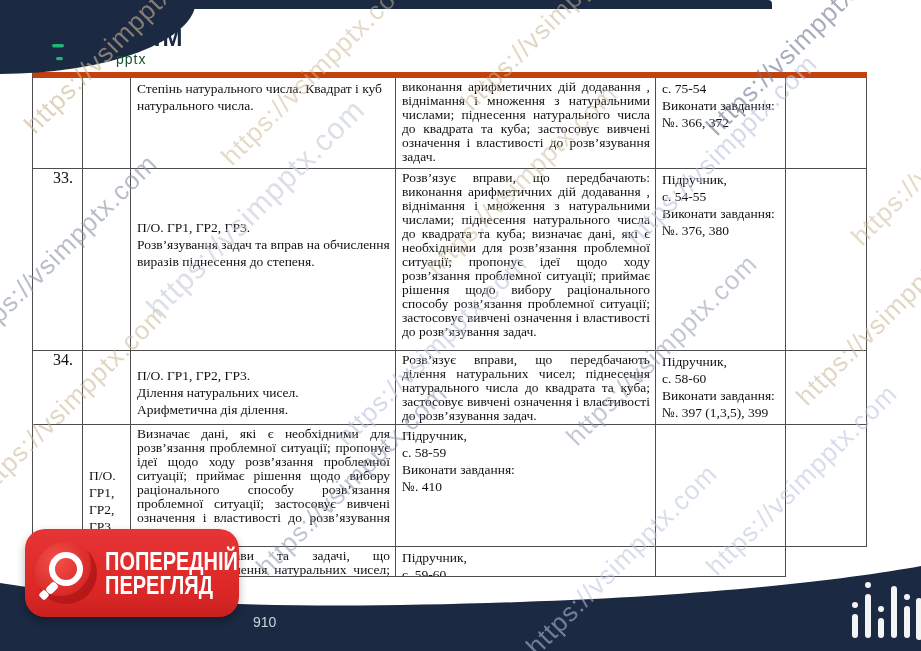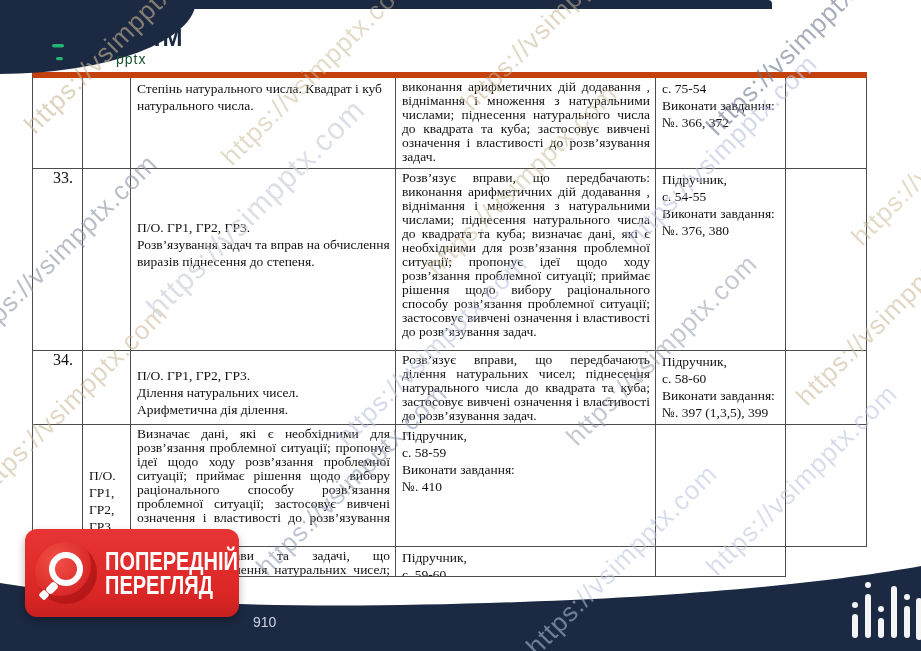--- a/index.html
+++ b/index.html
@@ -50,21 +50,21 @@
   
   .wm{
     position:absolute;z-index:5;pointer-events:none;
     font-family:"Liberation Sans",sans-serif;font-size:26px;font-weight:500;
     transform:rotate(-45deg);transform-origin:left top;white-space:nowrap;letter-spacing:1px;
   }
   
   .stamp{
     position:absolute;left:25px;top:529px;width:214px;height:88px;z-index:10;
     background:linear-gradient(180deg,#e73434 0%,#dd2727 70%,#c92020 100%);
-    border-radius:12px;box-shadow:0 4px 8px rgba(0,0,0,.3);
+    border-radius:20px;box-shadow:0 4px 8px rgba(0,0,0,.3);
     display:flex;align-items:center;padding:0 10px;box-sizing:border-box;
   }
   .stamp-icon{position:relative;width:62px;height:62px;border-radius:50%;flex:0 0 62px;
     background:radial-gradient(circle at 35% 30%,#f3504a,#d42222 70%);
     box-shadow:inset -6px -8px 0 rgba(150,10,10,.45);}
   .lens{position:absolute;left:14px;top:10px;width:22px;height:22px;border:6px solid #fff;border-radius:50%;}
   .handle{position:absolute;left:13px;top:40px;width:8px;height:12px;background:#fff;border-radius:3px;transform:rotate(45deg);}
   .handle-tip{position:absolute;left:5px;top:49px;width:8px;height:8px;background:#fff;border-radius:2px;transform:rotate(45deg);}
   .stamp-text{
     margin-left:8px;color:#fff;font-family:"Liberation Sans",sans-serif;

